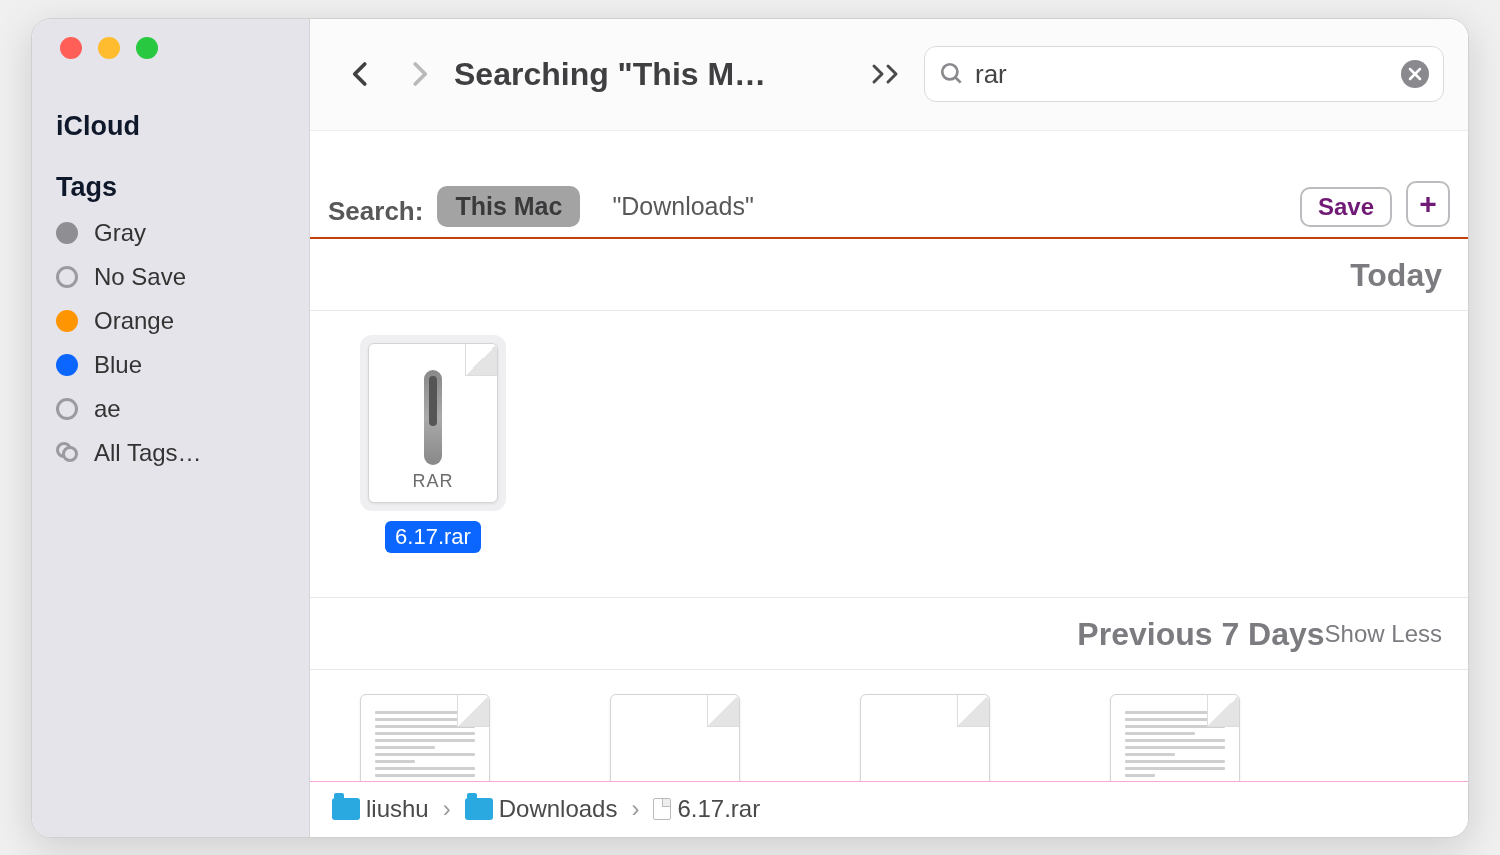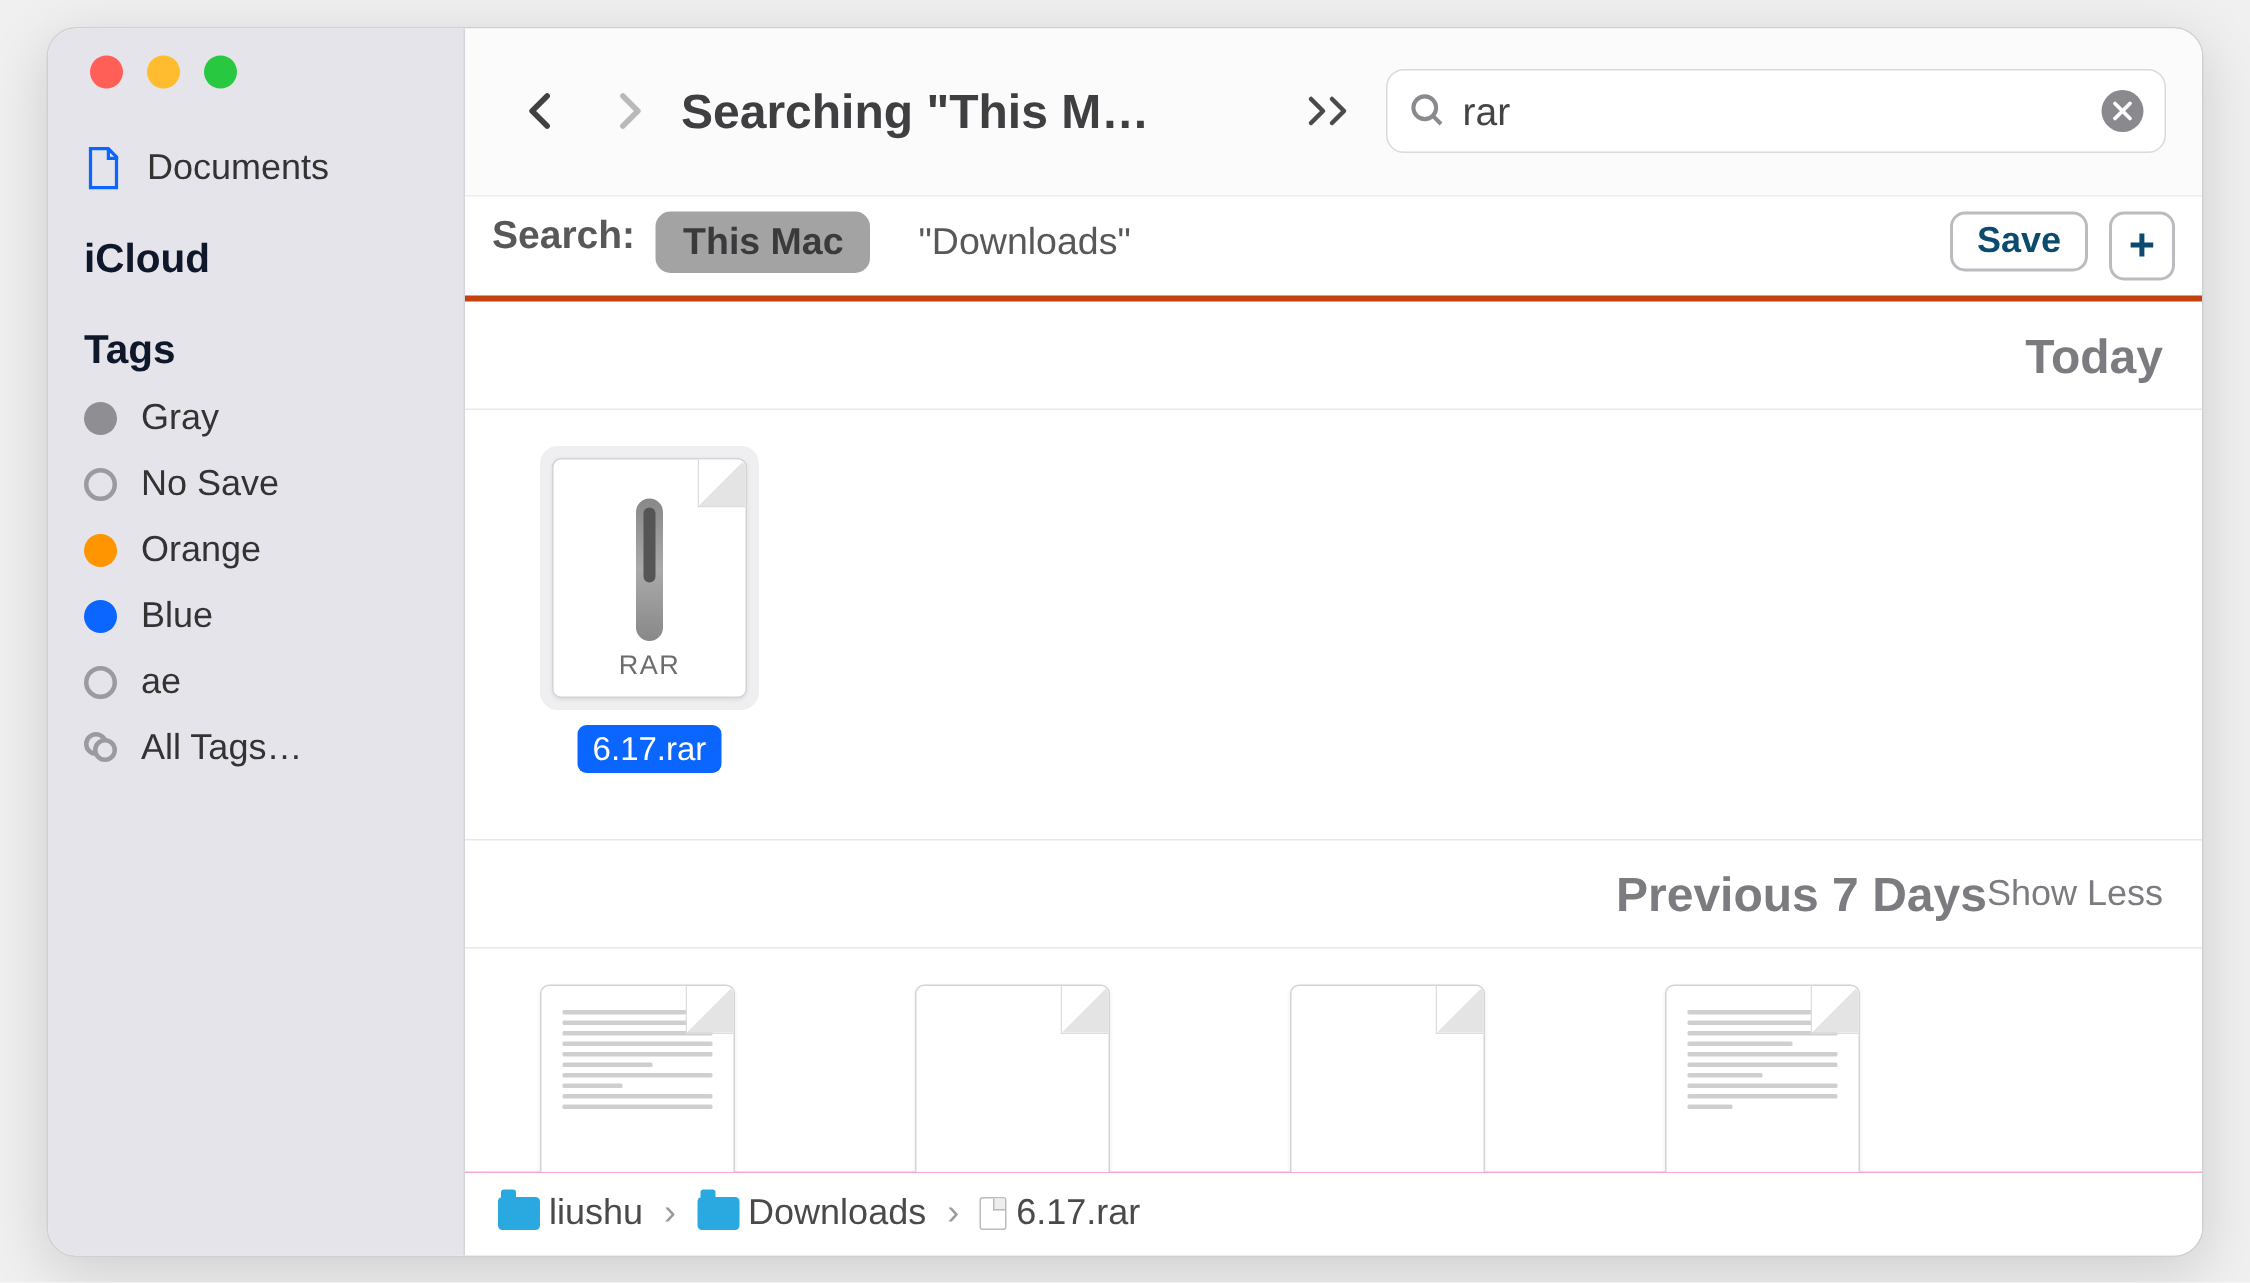--- a/index.html
+++ b/index.html
@@ -124,24 +124,25 @@
     background: transparent;
   }
   .clear-btn {
     width: 28px; height: 28px; border-radius: 50%;
     background: #8a8a8e;
     display: flex; align-items:center; justify-content:center;
     color:#fff; font-size: 18px;
   }
   .scopebar {
     display: flex;
-    align-items: flex-start;
+    align-items: flex-end;
     padding: 10px 18px;
-    border-bottom: 4px solid #c2410c;
+    border-bottom: 2px solid #c2410c;
     gap: 14px;
+    margin-top: 40px;
   }
   .scopebar .lbl {
     font-size: 26px;
     font-weight: 600;
     color: #585858;
   }
   .scope-pill {
     padding: 6px 18px;
     border-radius: 10px;
     font-size: 25px;
@@ -149,21 +150,21 @@
     font-weight: 600;
   }
   .scope-pill.active { background: #a3a3a3; color:#3a3a3c; }
   .scope-pill.alt { font-weight: 500; }
   .savebtn, .plusbtn {
     border: 2px solid #bcbcc0;
     border-radius: 10px;
     background: #fff;
     font-size: 24px;
     font-weight: 600;
-    color: #0c4a6e;
+    color: #701a75;
     padding: 4px 16px;
     display:flex; align-items:center; justify-content:center;
   }
   .plusbtn { width: 44px; padding: 4px 0; font-size: 30px;}
   .content {
     flex: 1;
     overflow: auto;
     padding: 0 0 0 0;
   }
   .section-head {
@@ -267,27 +268,20 @@
 
 <div class="window">
 
   <div class="sidebar">
     <div class="traffic">
       <div class="dot red"></div>
       <div class="dot yellow"></div>
       <div class="dot green"></div>
     </div>
 
-    <div class="sb-row">
-      <svg class="doc-icon" viewBox="0 0 24 28" fill="none" stroke="#0a66ff" stroke-width="2">
-        <path d="M4 2h11l5 5v19H4z"></path>
-          <path d="M15 2v6h6"></path>
-      </svg>
-      <span>Documents</span>
-    </div>
 
     <div class="sb-row head">iCloud</div>
 
     <div class="sb-row head">Tags</div>
 
     <div class="sb-row">
       <div class="tag-dot" style="background:#8e8e93"></div>
       <span>Gray</span>
     </div>
     <div class="sb-row">

